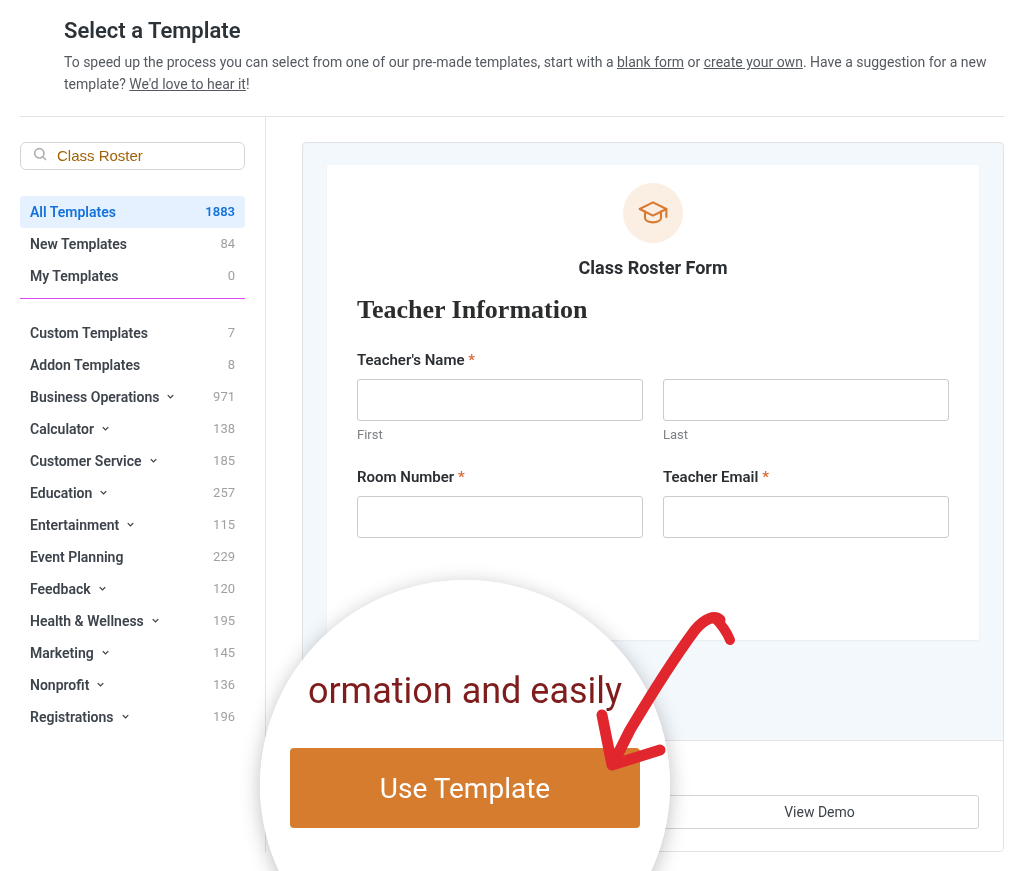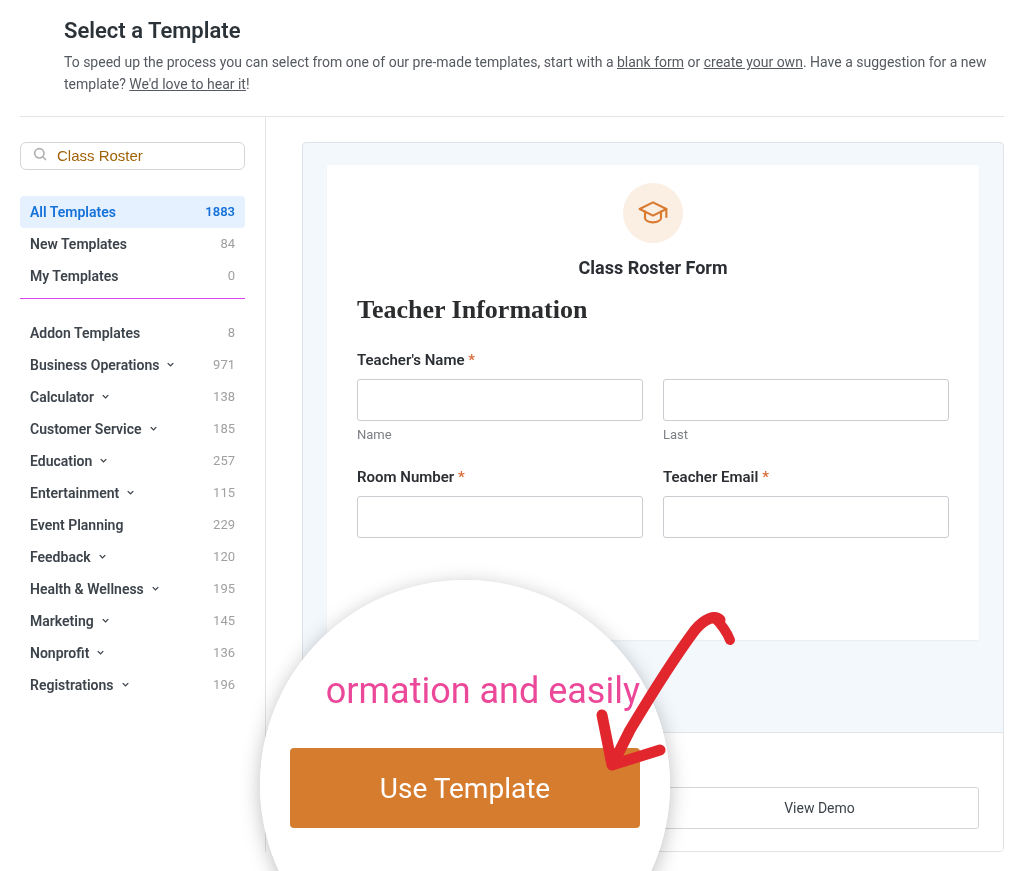--- a/index.html
+++ b/index.html
@@ -183,21 +183,21 @@
     font-size: 14px;
     color: #5a5f66;
     margin-bottom: 18px;
   }
   .btn-row {
     display: flex;
     gap: 16px;
   }
   .btn {
     flex: 1;
-    height: 42px;
+    height: 34px;
     display: flex;
     align-items: center;
     justify-content: center;
     font-size: 14px;
     border-radius: 3px;
     cursor: pointer;
   }
   .btn-primary {
     background: #d97a31;
     color: #fff;
@@ -220,22 +220,22 @@
     box-shadow: 0 4px 20px rgba(0,0,0,0.25), 0 0 0 6px #fff inset;
     overflow: hidden;
     z-index: 20;
   }
   .zoom-inner {
     padding: 90px 30px 0 30px;
     transform: scale(1);
   }
   .zoom-text {
     font-size: 36px;
-    color: #ec4899;
-    text-align: right;
+    color: #7f1d1d;
+    text-align: center;
     white-space: nowrap;
     margin-bottom: 36px;
   }
   .zoom-btn {
     background: #d67c2f;
     color: #fff;
     height: 80px;
     display:flex;
     align-items:center;
     justify-content:center;
@@ -280,20 +280,24 @@
           <span class="label">New Templates</span>
           <span class="count">84</span>
         </div>
         <div class="nav-item">
           <span class="label">My Templates</span>
           <span class="count">0</span>
         </div>
       </div>
     <div class="sidebar-group" id="group-categories" style="border-bottom:none">
         <div class="nav-item">
+          <span class="label">Custom Templates</span>
+          <span class="count">7</span>
+        </div>
+        <div class="nav-item">
           <span class="label">Addon Templates</span>
           <span class="count">8</span>
         </div>
         <div class="nav-item">
           <span class="label">Business Operations<span class="chev">
               <svg width="11" height="11" viewBox="0 0 24 24" fill="none" stroke="currentColor" stroke-width="3">
                 <polyline points="6 9 12 15 18 9"></polyline>
               </svg>
             </span></span>
           <span class="count">971</span>
@@ -391,21 +395,21 @@
         <div class="section-title">Teacher Information</div>
 
         <div>
           <span class="field-label">
             <span>Teacher's Name</span>
             <span class="req">*</span>
           </span>
           <div class="form-row">
             <div class="form-col">
               <div class="field-input"></div>
-              <div class="sublabel">Name</div>
+              <div class="sublabel">First</div>
             </div>
             <div class="form-col">
               <div class="field-input"></div>
               <div class="sublabel">Last</div>
             </div>
           </div>
         </div>
 
         <div class="form-row">
           <div class="form-col">

